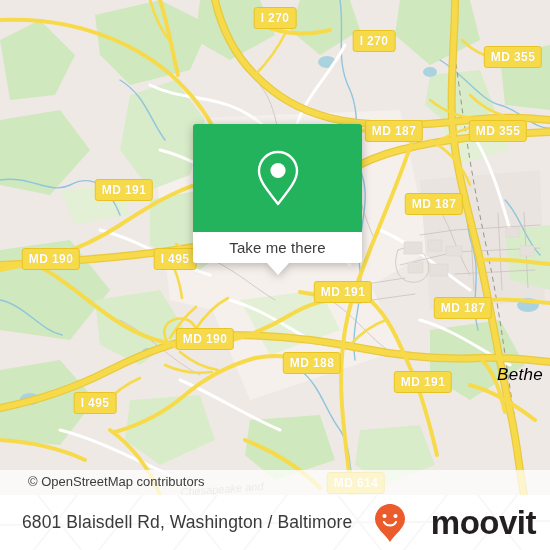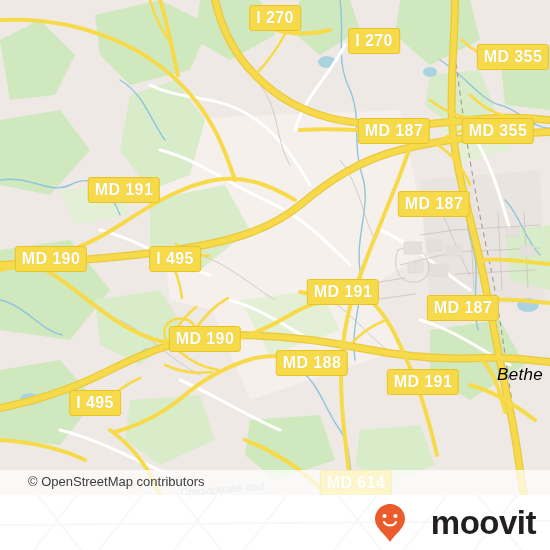--- a/index.html
+++ b/index.html
@@ -25,21 +25,21 @@
   }
   #map-svg { position: absolute; left:0; top:0; }
 
   
   .shield {
     position: absolute;
     background: #f7da4a;
     border: 1.6px solid #e8c324;
     border-radius: 3px;
     color: #ffffff;
-    font-size: 16px;
+    font-size: 12px;
     font-weight: bold;
     letter-spacing: .4px;
     line-height: 1;
     padding: 3.5px 6px 4.5px 6px;
     white-space: nowrap;
     text-shadow: 0 0 1px rgba(0,0,0,.12);
     transform: translate(-50%,-50%);
   }
 
   
@@ -359,39 +359,52 @@
       <div class="shield" style="left:95px;top:403px;">I 495</div>
       <div class="shield" style="left:356px;top:483px;">MD 614</div>
     </div>
 
     <div class="place-label" style="left:497px;top:375px;">Bethe</div>
     <div class="water-label" style="left:222px;top:489px;">Chesapeake and</div>
 
     <div id="attribution">© OpenStreetMap contributors</div>
   </div>
 
+  <div id="popup">
+    <div id="popup-head">
+      <svg width="46" height="58" viewBox="0 0 46 58">
+        <path d="M23 3 C12.5 3 4 11.5 4 22 C4 33 15 44 23 55 C31 44 42 33 42 22 C42 11.5 33.5 3 23 3 Z" fill="none" stroke="#ffffff" stroke-width="2.4" stroke-linejoin="round"></path>
+        <circle cx="23" cy="21.5" r="7.6" fill="#ffffff"></circle>
+      </svg>
+    </div>
+    <div id="popup-foot">
+      <span id="popup-label">Take me there</span>
+      <div id="popup-pointer"></div>
+    </div>
+  </div>
 
   <div id="footer">
     <svg id="footer-watermark" width="550" height="55" viewBox="0 0 550 55">
       <g stroke="#f1f1f3" stroke-width="2" fill="none">
         <path d="M30 60 L85 -10"></path>
           <path d="M95 60 L150 -10"></path>
         <path d="M170 60 L225 -10"></path>
           <path d="M240 60 L295 -10"></path>
         <path d="M330 60 L385 -10"></path>
           <path d="M400 60 L455 -10"></path>
         <path d="M470 60 L525 -10"></path>
         <path d="M30 -10 L85 60"></path>
           <path d="M170 -10 L225 60"></path>
         <path d="M330 -10 L385 60"></path>
           <path d="M470 -10 L525 60"></path>
         <path d="M0 30 L550 26"></path>
       </g>
     </svg>
 
+    <div id="footer-address">6801 Blaisdell Rd, Washington / Baltimore</div>
 
     <div id="footer-logo">
       <svg width="32" height="40" viewBox="0 0 32 40">
         <path d="M16 1 C7.7 1 1 7.7 1 16 C1 25 11 31 16 39 C21 31 31 25 31 16 C31 7.7 24.3 1 16 1 Z" fill="#ec5b2b"></path>
         <circle cx="10.5" cy="13" r="2.1" fill="#ffffff"></circle>
         <circle cx="21.5" cy="13" r="2.1" fill="#ffffff"></circle>
         <path d="M10 19 C12.5 23.5 19.5 23.5 22 19" fill="none" stroke="#ffffff" stroke-width="2.1" stroke-linecap="round"></path>
       </svg>
       <span id="logo-word">moovit</span>
     </div>

